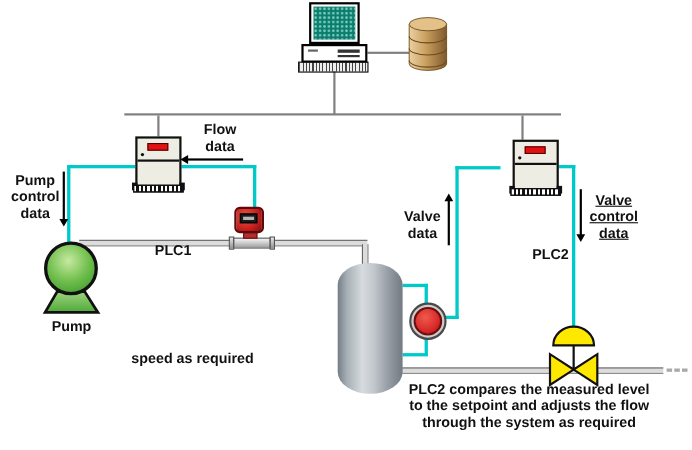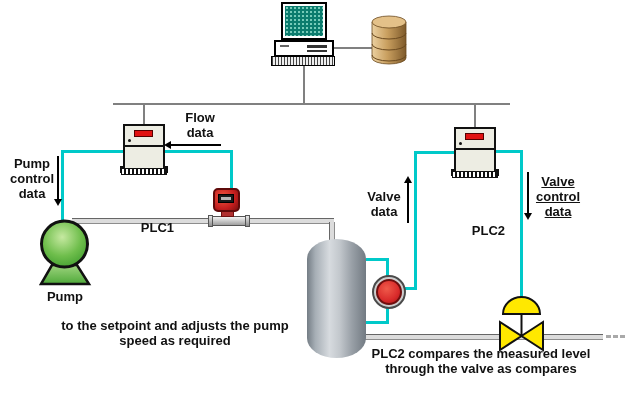--- a/index.html
+++ b/index.html
@@ -145,21 +145,21 @@
       <div class="display"></div>
       <div class="dot"></div>
       <div class="divider"></div>
     </div>
     <div class="foot-l"></div>
     <div class="foot-r"></div>
     <div class="teeth"></div>
     <div class="plc-label">PLC1</div>
   </div>
 
-  <div class="plc" style="left:452px;top:127px;">
+  <div class="plc" style="left:464px;top:127px;">
     <div class="body">
       <div class="display"></div>
       <div class="dot"></div>
       <div class="divider"></div>
     </div>
     <div class="foot-l"></div>
     <div class="foot-r"></div>
     <div class="teeth"></div>
     <div class="plc-label">PLC2</div>
   </div>
@@ -236,21 +236,21 @@
     <div>Valve</div>
     <div>control</div>
     <div>data</div>
   </div>
   <div class="arrow" style="left:524px;top:172px;width:8px;height:48px;">
     <div class="shaft-v" style="bottom:6px;"></div>
     <div class="head-down"></div>
   </div>
 
   <div class="note" style="left:38px;top:318px;width:274px;">
-    <div>to the setpoint and adjusts the pump</div>
     <div>speed as required</div>
   </div>
   <div class="note" style="left:350px;top:346px;width:262px;">
     <div>PLC2 compares the measured level</div>
-    <div>through the valve as compares</div>
+    <div>to the setpoint and adjusts the flow</div>
+    <div>through the system as required</div>
   </div>
 
 </div>
 
 </body></html>

